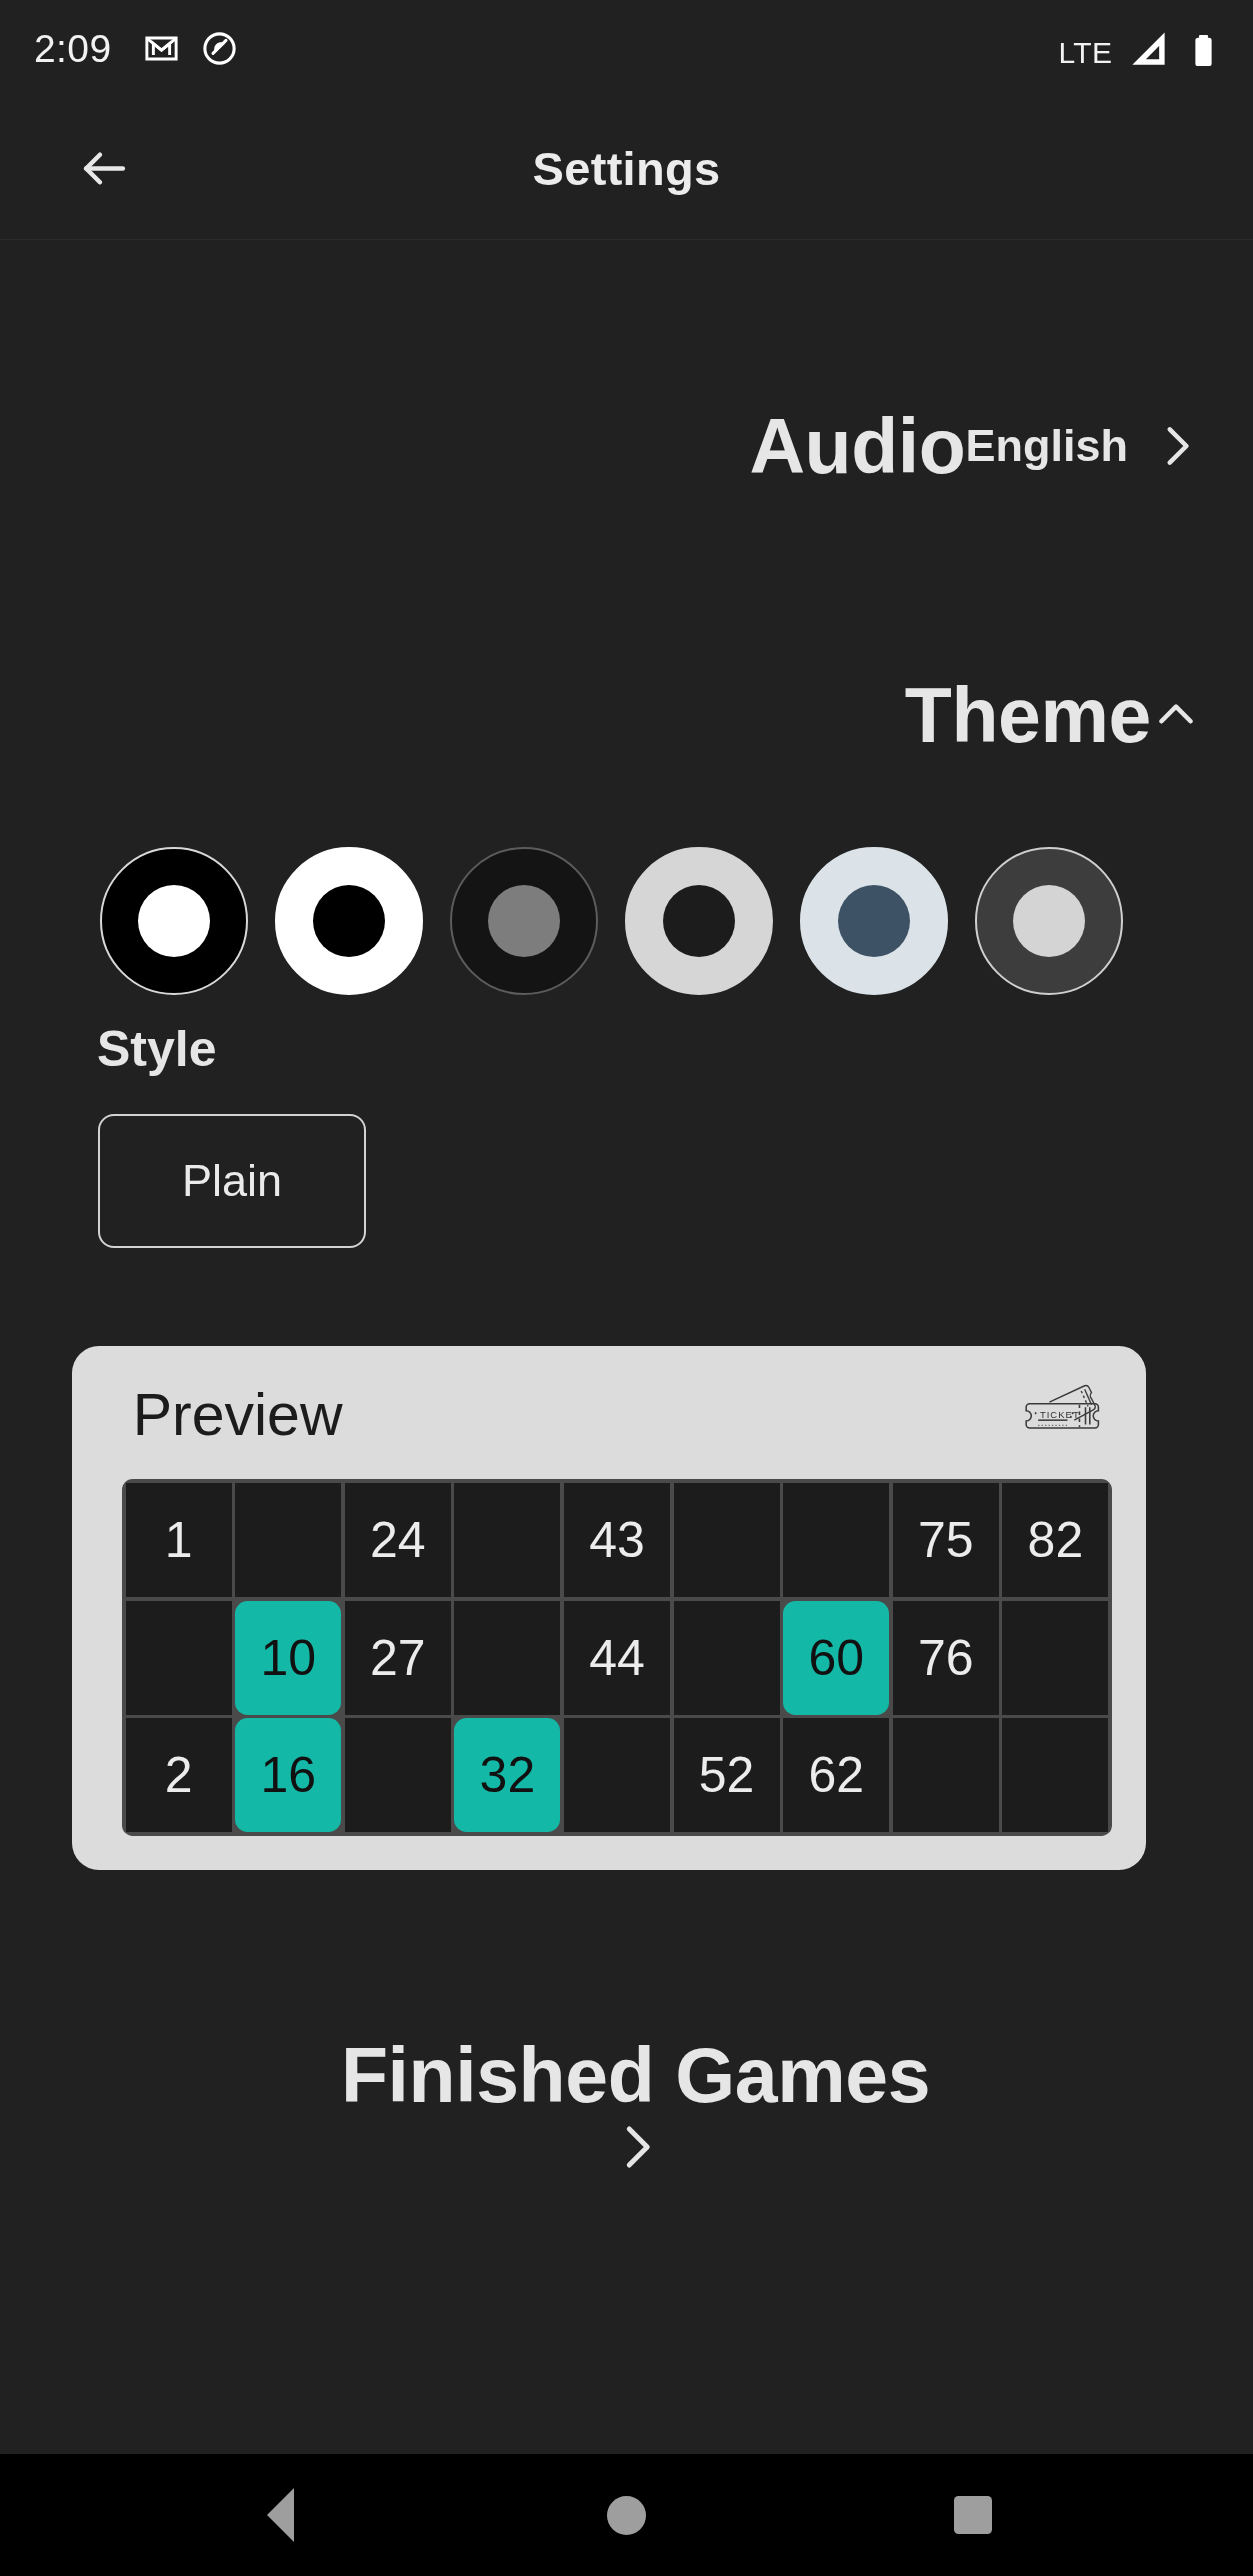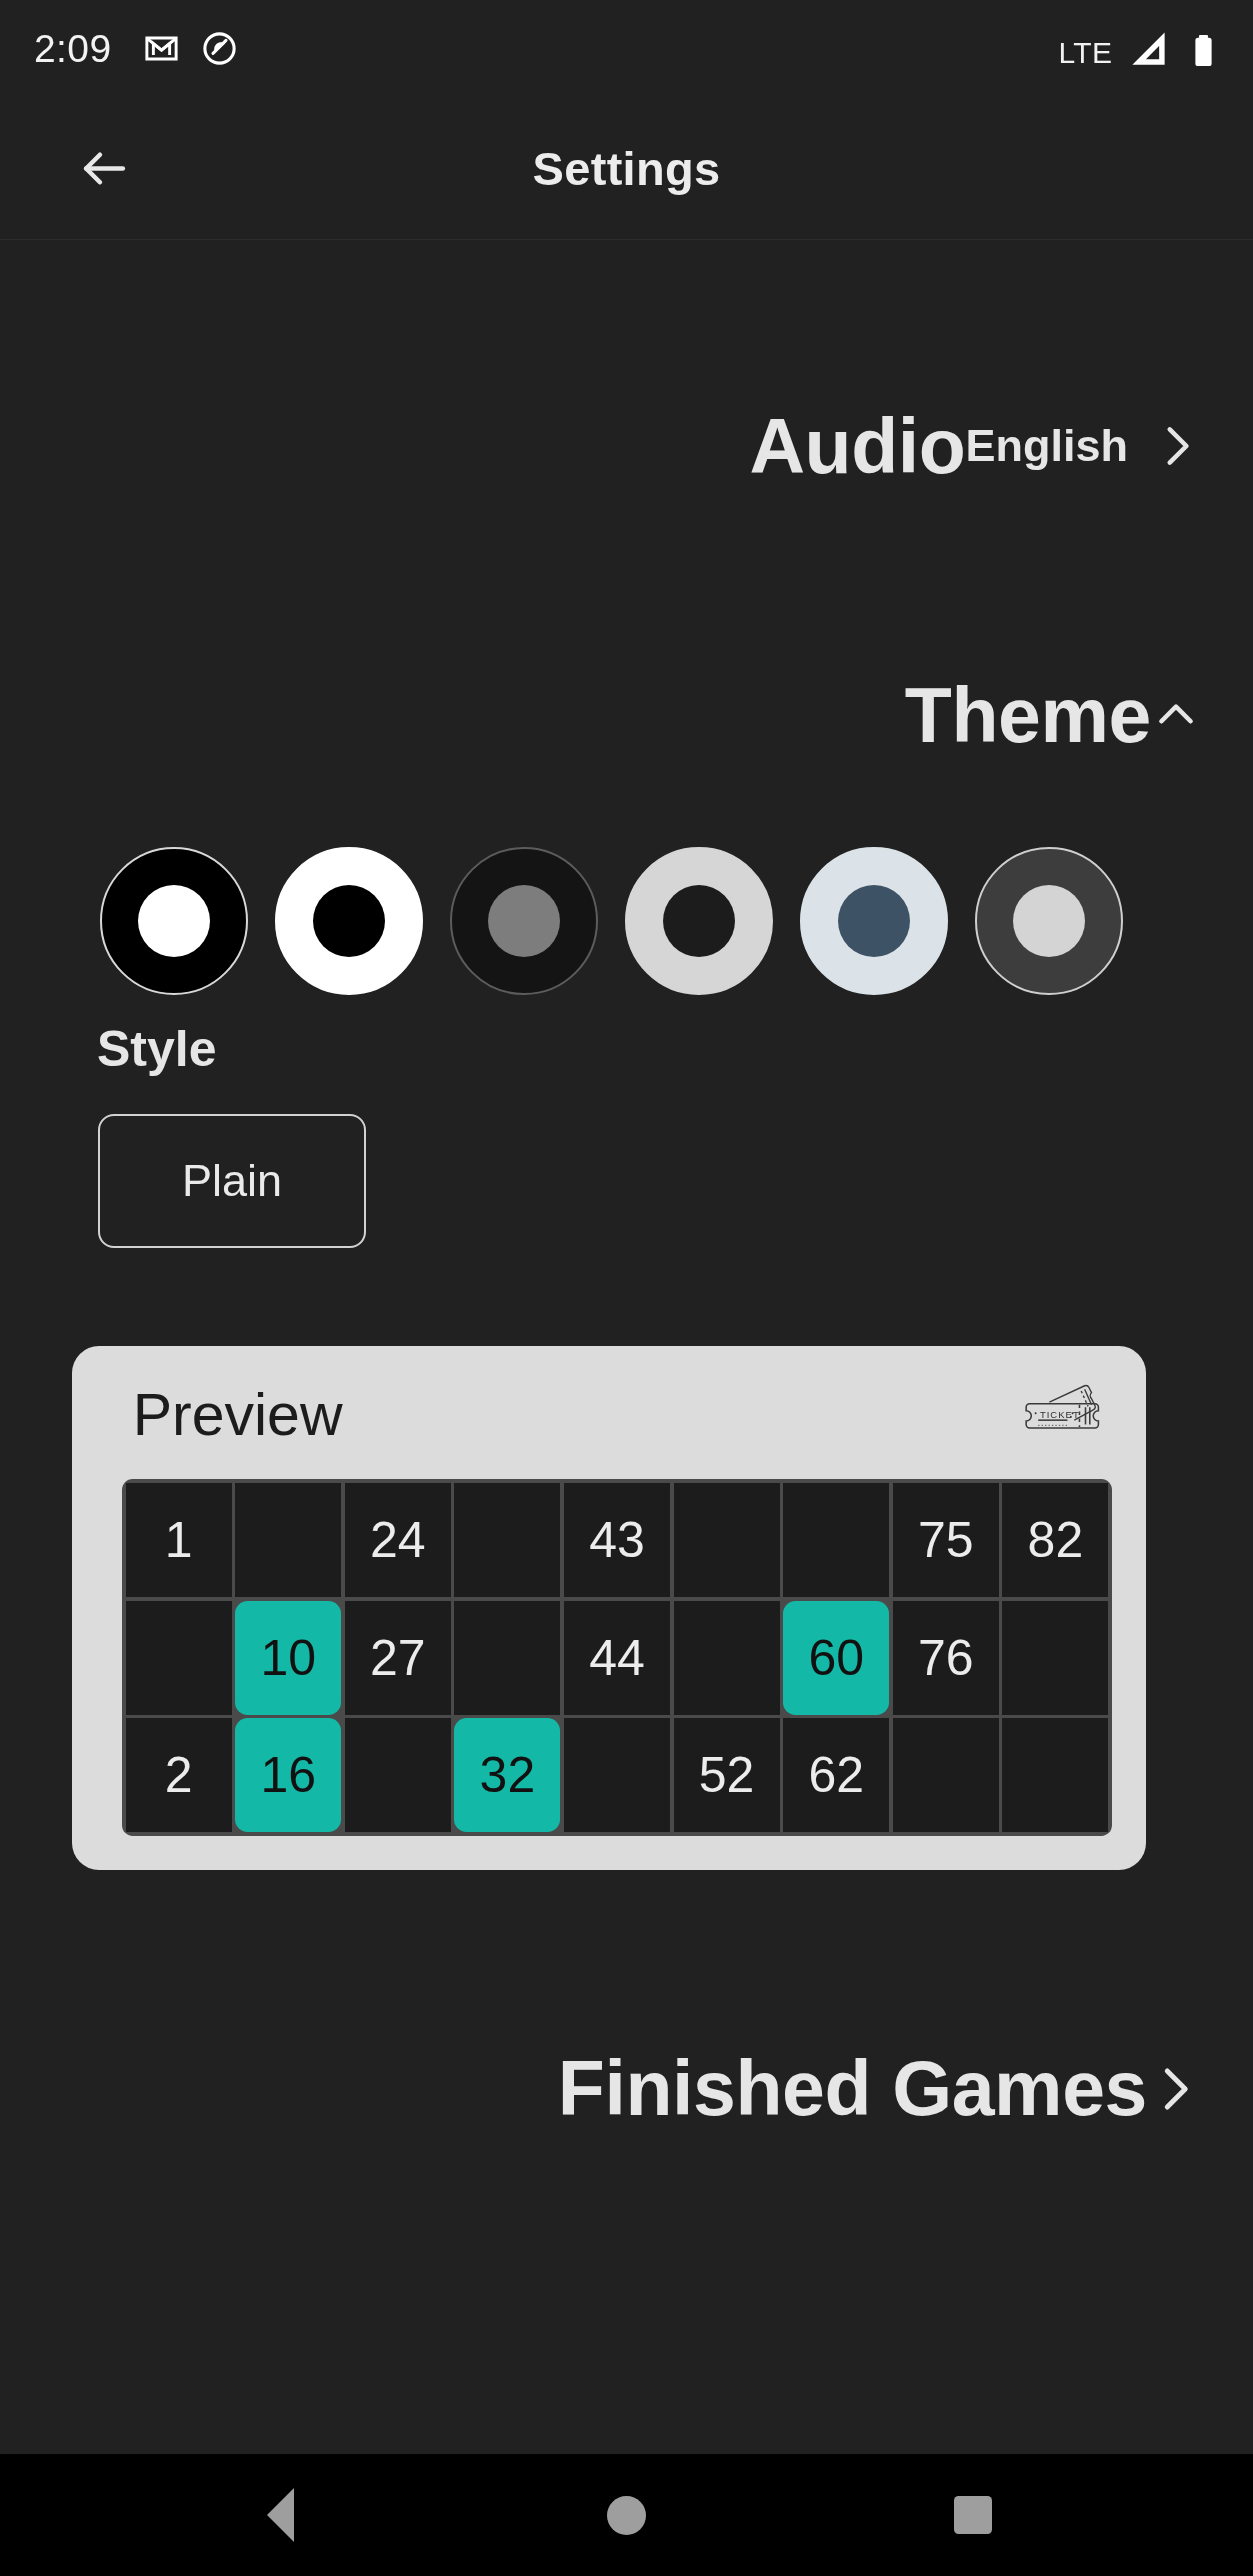--- a/index.html
+++ b/index.html
@@ -149,21 +149,21 @@
     display:flex; align-items:center; justify-content:center;
     font-size:50px; color:#ececec;
     cursor:pointer;
   }
   .cell.marked {
     background:#14b8a6; color:#111;
     border-radius:12.5px;
   }
 
   
-  .finished-row { height:170px; margin-top:134px; }
+  .finished-row { height:170px; margin-top:134px;flex-direction:column; }
 
   
   .chev { display:block; }
 
   
   .navbar {
     flex:0 0 122px;
     background:#000;
     display:flex; align-items:center; justify-content:space-around;
     padding:0 107px;

